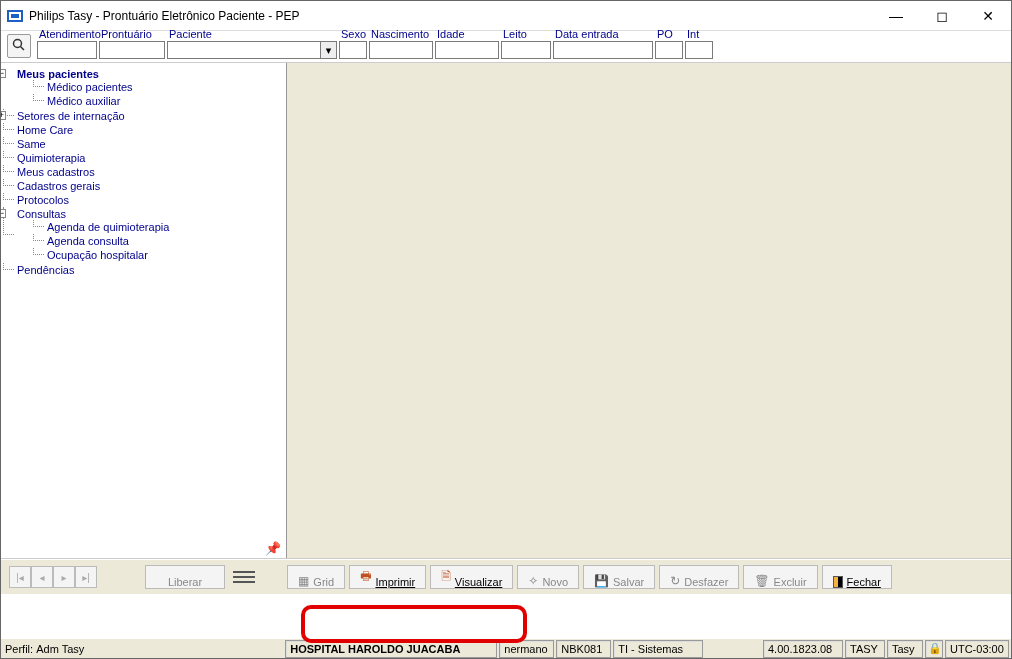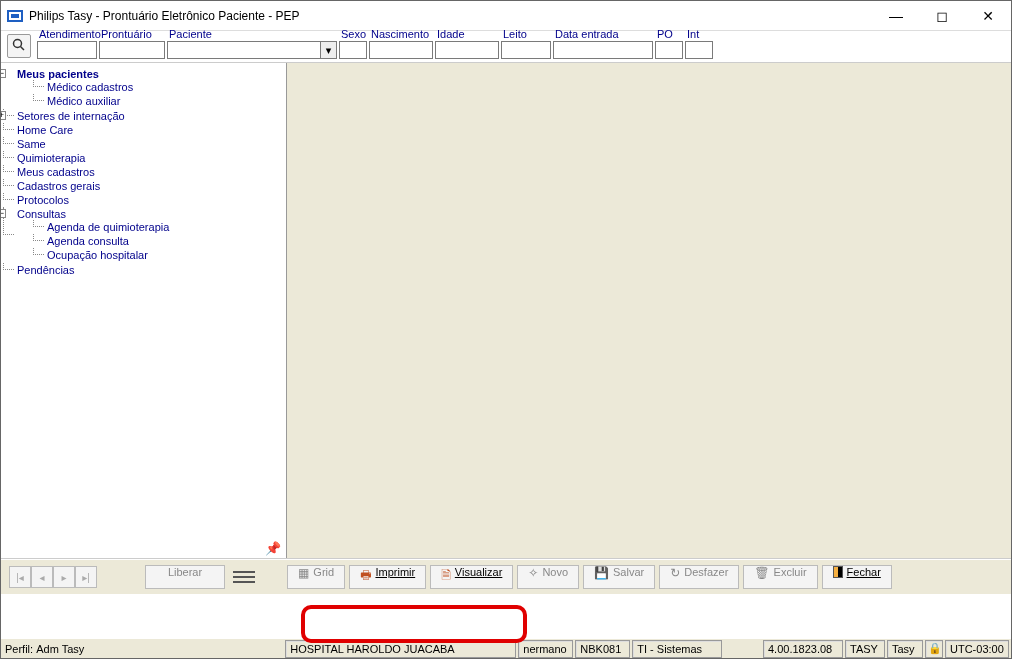--- a/index.html
+++ b/index.html
@@ -35,21 +35,21 @@
   .tree li::before { content:""; position:absolute; left:0; top:0; bottom:50%; width:10px; border-left:1px dotted #888; border-bottom:1px dotted #888; }
   .tree li:last-child::before { border-left:1px dotted #888; }
   .tree li.noline::before { border:none; }
   .toggle-box { position:absolute; left:-6px; top:2px; width:9px; height:9px; border:1px solid #888; background:#fff; text-align:center; line-height:7px; font-size:9px; color:#000;}
   .bold { font-weight:bold; }
 
   
   .toolbar { height: 35px; background:#ece9d8; border-top:1px solid #fff; display:flex; align-items:center; padding:0 8px; gap:4px; }
   .toolbar .navgroup { display:flex; gap:0;}
   .navbtn { width:22px; height:22px; border:1px solid #bbb; background:#f4f4f4; color:#aaa; display:flex; align-items:center; justify-content:center; font-size:10px;}
-  .tbtn { height:24px; padding:0 10px; border:1px solid #bbb; background:#f4f4f4; color:#888; display:flex; align-items:flex-start; gap:4px; font-size:11px;}
+  .tbtn { height:24px; padding:0 10px; border:1px solid #bbb; background:#f4f4f4; color:#888; display:flex; align-items:flex-end; gap:4px; font-size:11px;}
   .tbtn.enabled { color:#000; }
   .tbtn.enabled .u { text-decoration: underline; }
   .tbtn .ico { font-size:12px; }
   .hamb { width:30px; height:20px; display:flex; flex-direction:column; justify-content:center; gap:3px; align-items:center;}
   .hamb span{ display:block; width:22px; height:2px; background:#555;}
 
   
   .statusbar { height: 20px; background:#ece9d8; border-top:1px solid #fff; display:flex; align-items:center; font-size:11px;margin-top:44px; }
   .cell { border:1px solid #bbb; height:18px; display:flex; align-items:center; padding:0 4px; margin-right:2px; background:#ece9d8;}
   .cell.sunken{ border:1px solid #999; box-shadow: inset 1px 1px 0 #ddd;}
@@ -136,21 +136,21 @@
   </div>
 
   <div class="main">
     <div class="tree-pane">
       <div class="tree">
         <ul>
           <li class="noline" style="padding-left:14px;">
             <span class="toggle-box">−</span>
             <span class="bold">Meus pacientes</span>
             <ul>
-              <li><span>Médico cadastros</span></li>
+              <li><span>Médico pacientes</span></li>
               <li><span>Médico auxiliar</span></li>
             </ul>
           </li>
           <li style="padding-left:14px;">
             <span class="toggle-box">+</span>
             <span>Setores de internação</span>
           </li>
           <li style="padding-left:14px;"><span>Home Care</span></li>
           <li style="padding-left:14px;"><span>Same</span></li>
           <li style="padding-left:14px;"><span>Quimioterapia</span></li>
@@ -223,21 +223,21 @@
         <span class="ico" style="display:inline-block;width:10px;height:12px;border:1px solid #555;background:linear-gradient(90deg,#f6b042 50%,#000 50%);"></span>
         <span class="u">Fechar</span>
       </div>
   </div>
 
   <div class="statusbar">
     <div class="cell" style="border:none;">
       <span>Perfil:</span>&nbsp;<span>Adm Tasy</span>
     </div>
     <div style="width:195px;"></div>
-    <div class="cell sunken" style="width:231px;">
+    <div class="cell sunken" style="width:212px;font-weight:bold;">
         <span>HOSPITAL HAROLDO JUACABA</span>
       </div>
     <div class="cell sunken" style="width:55px;">
         <span>nermano</span>
       </div>
     <div class="cell sunken" style="width:55px;">
         <span>NBK081</span>
       </div>
     <div class="cell sunken" style="width:90px;">
         <span>TI - Sistemas</span>

